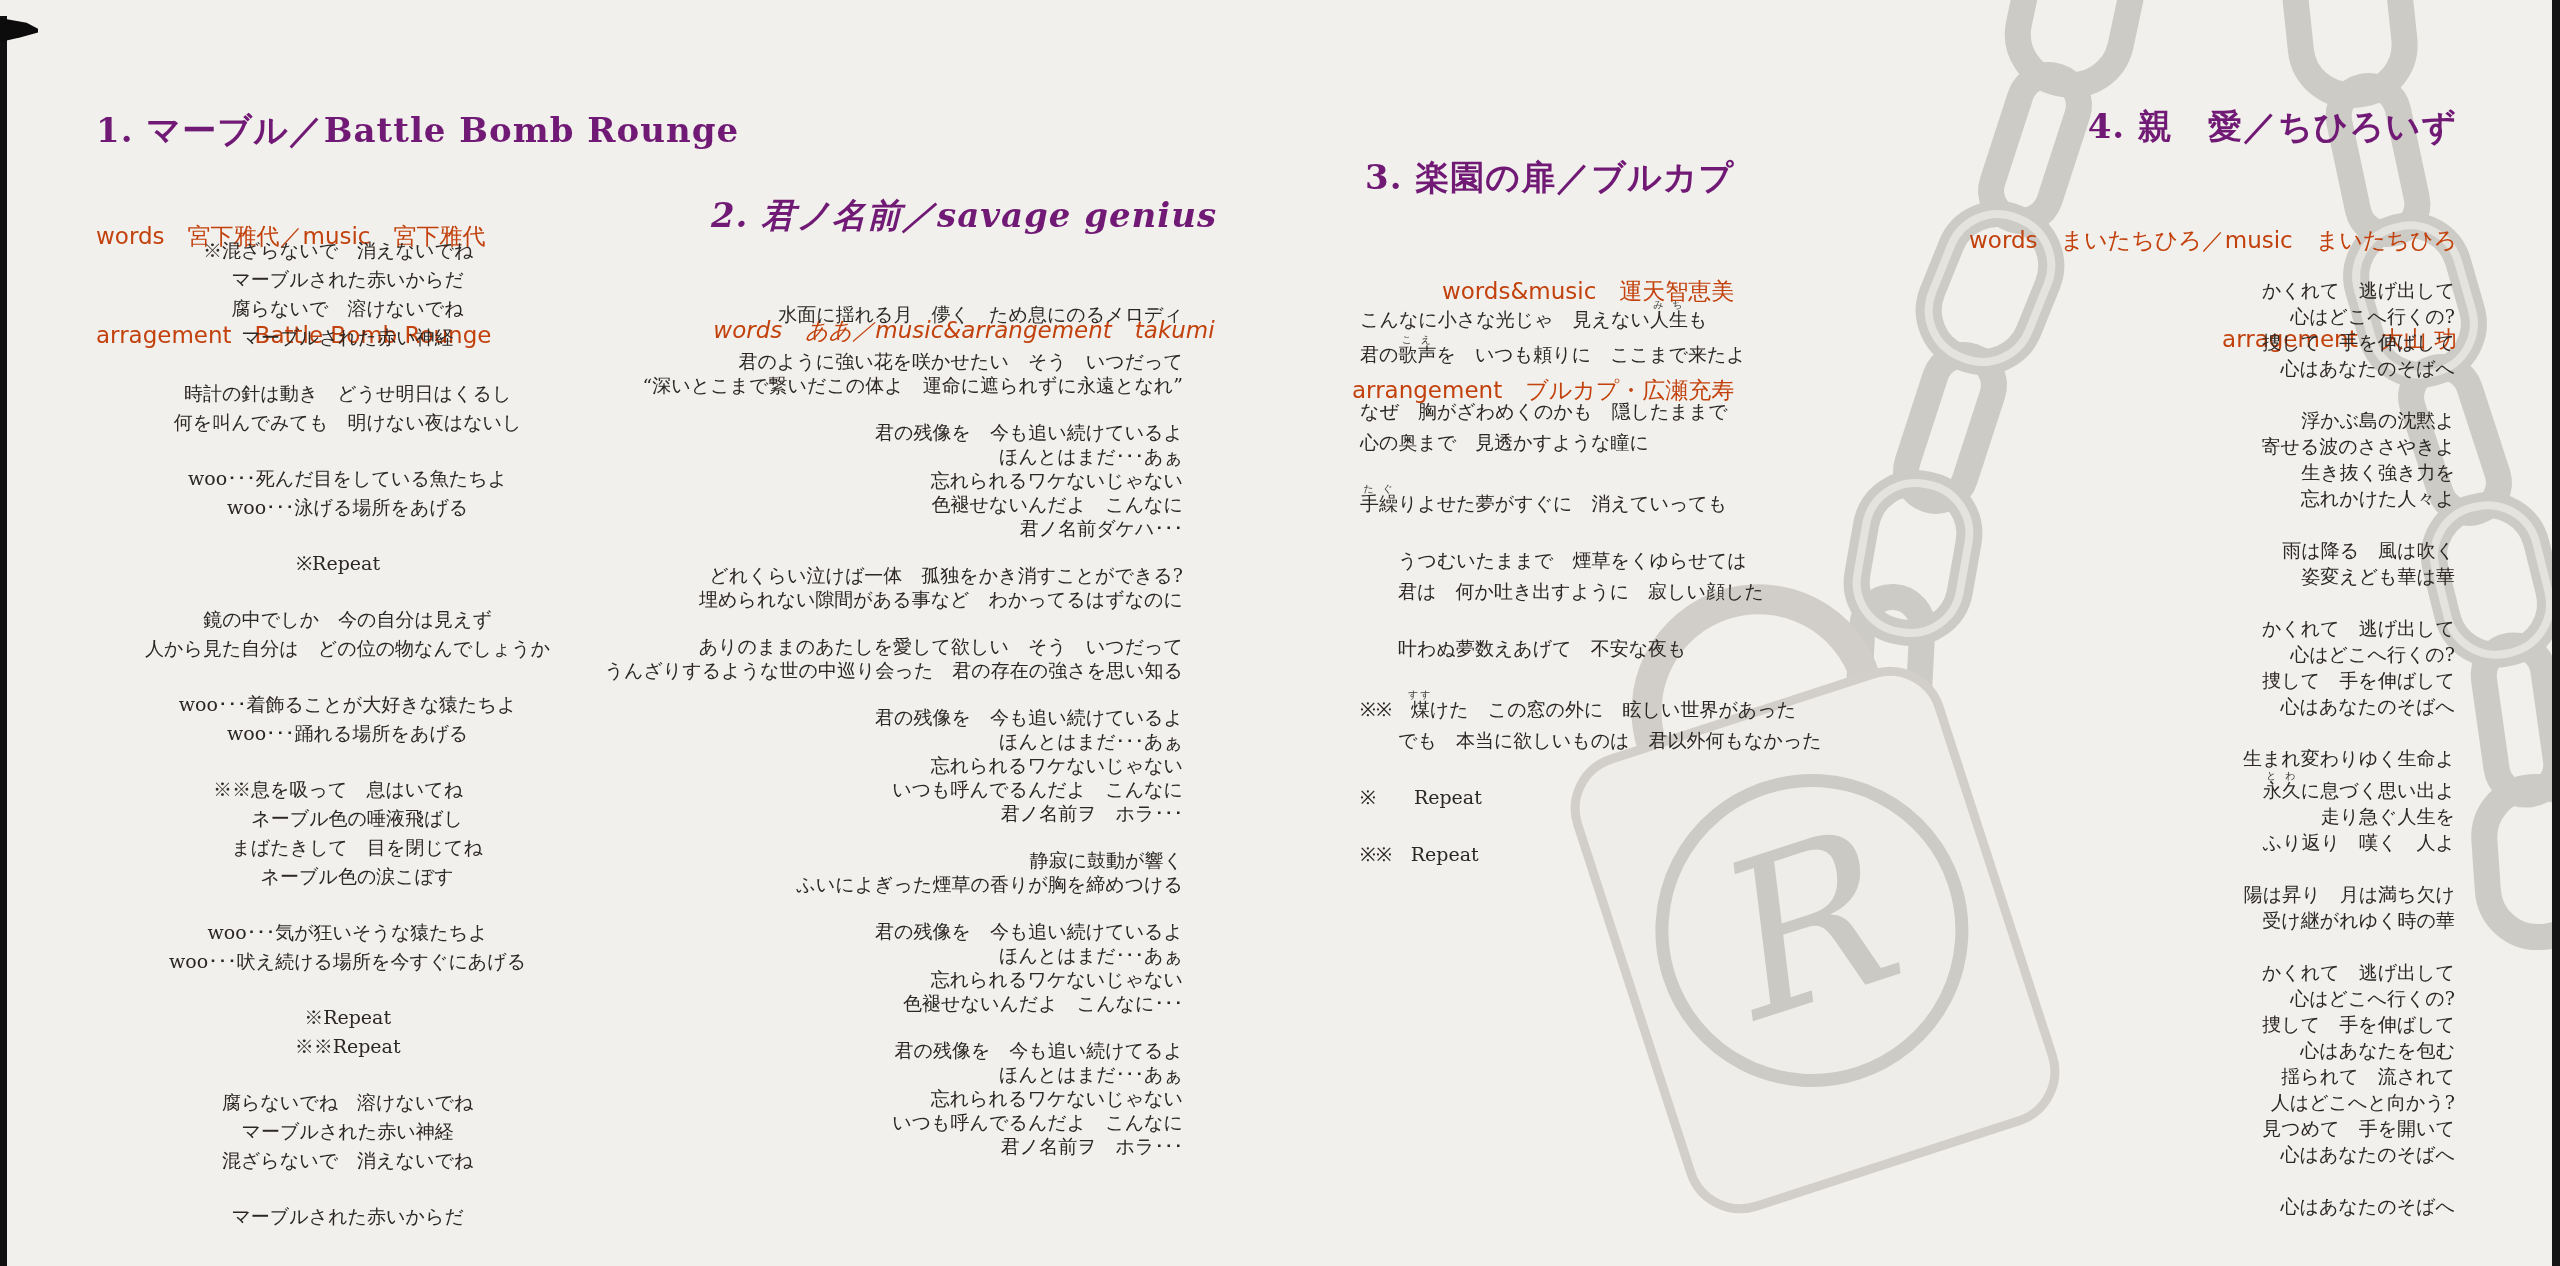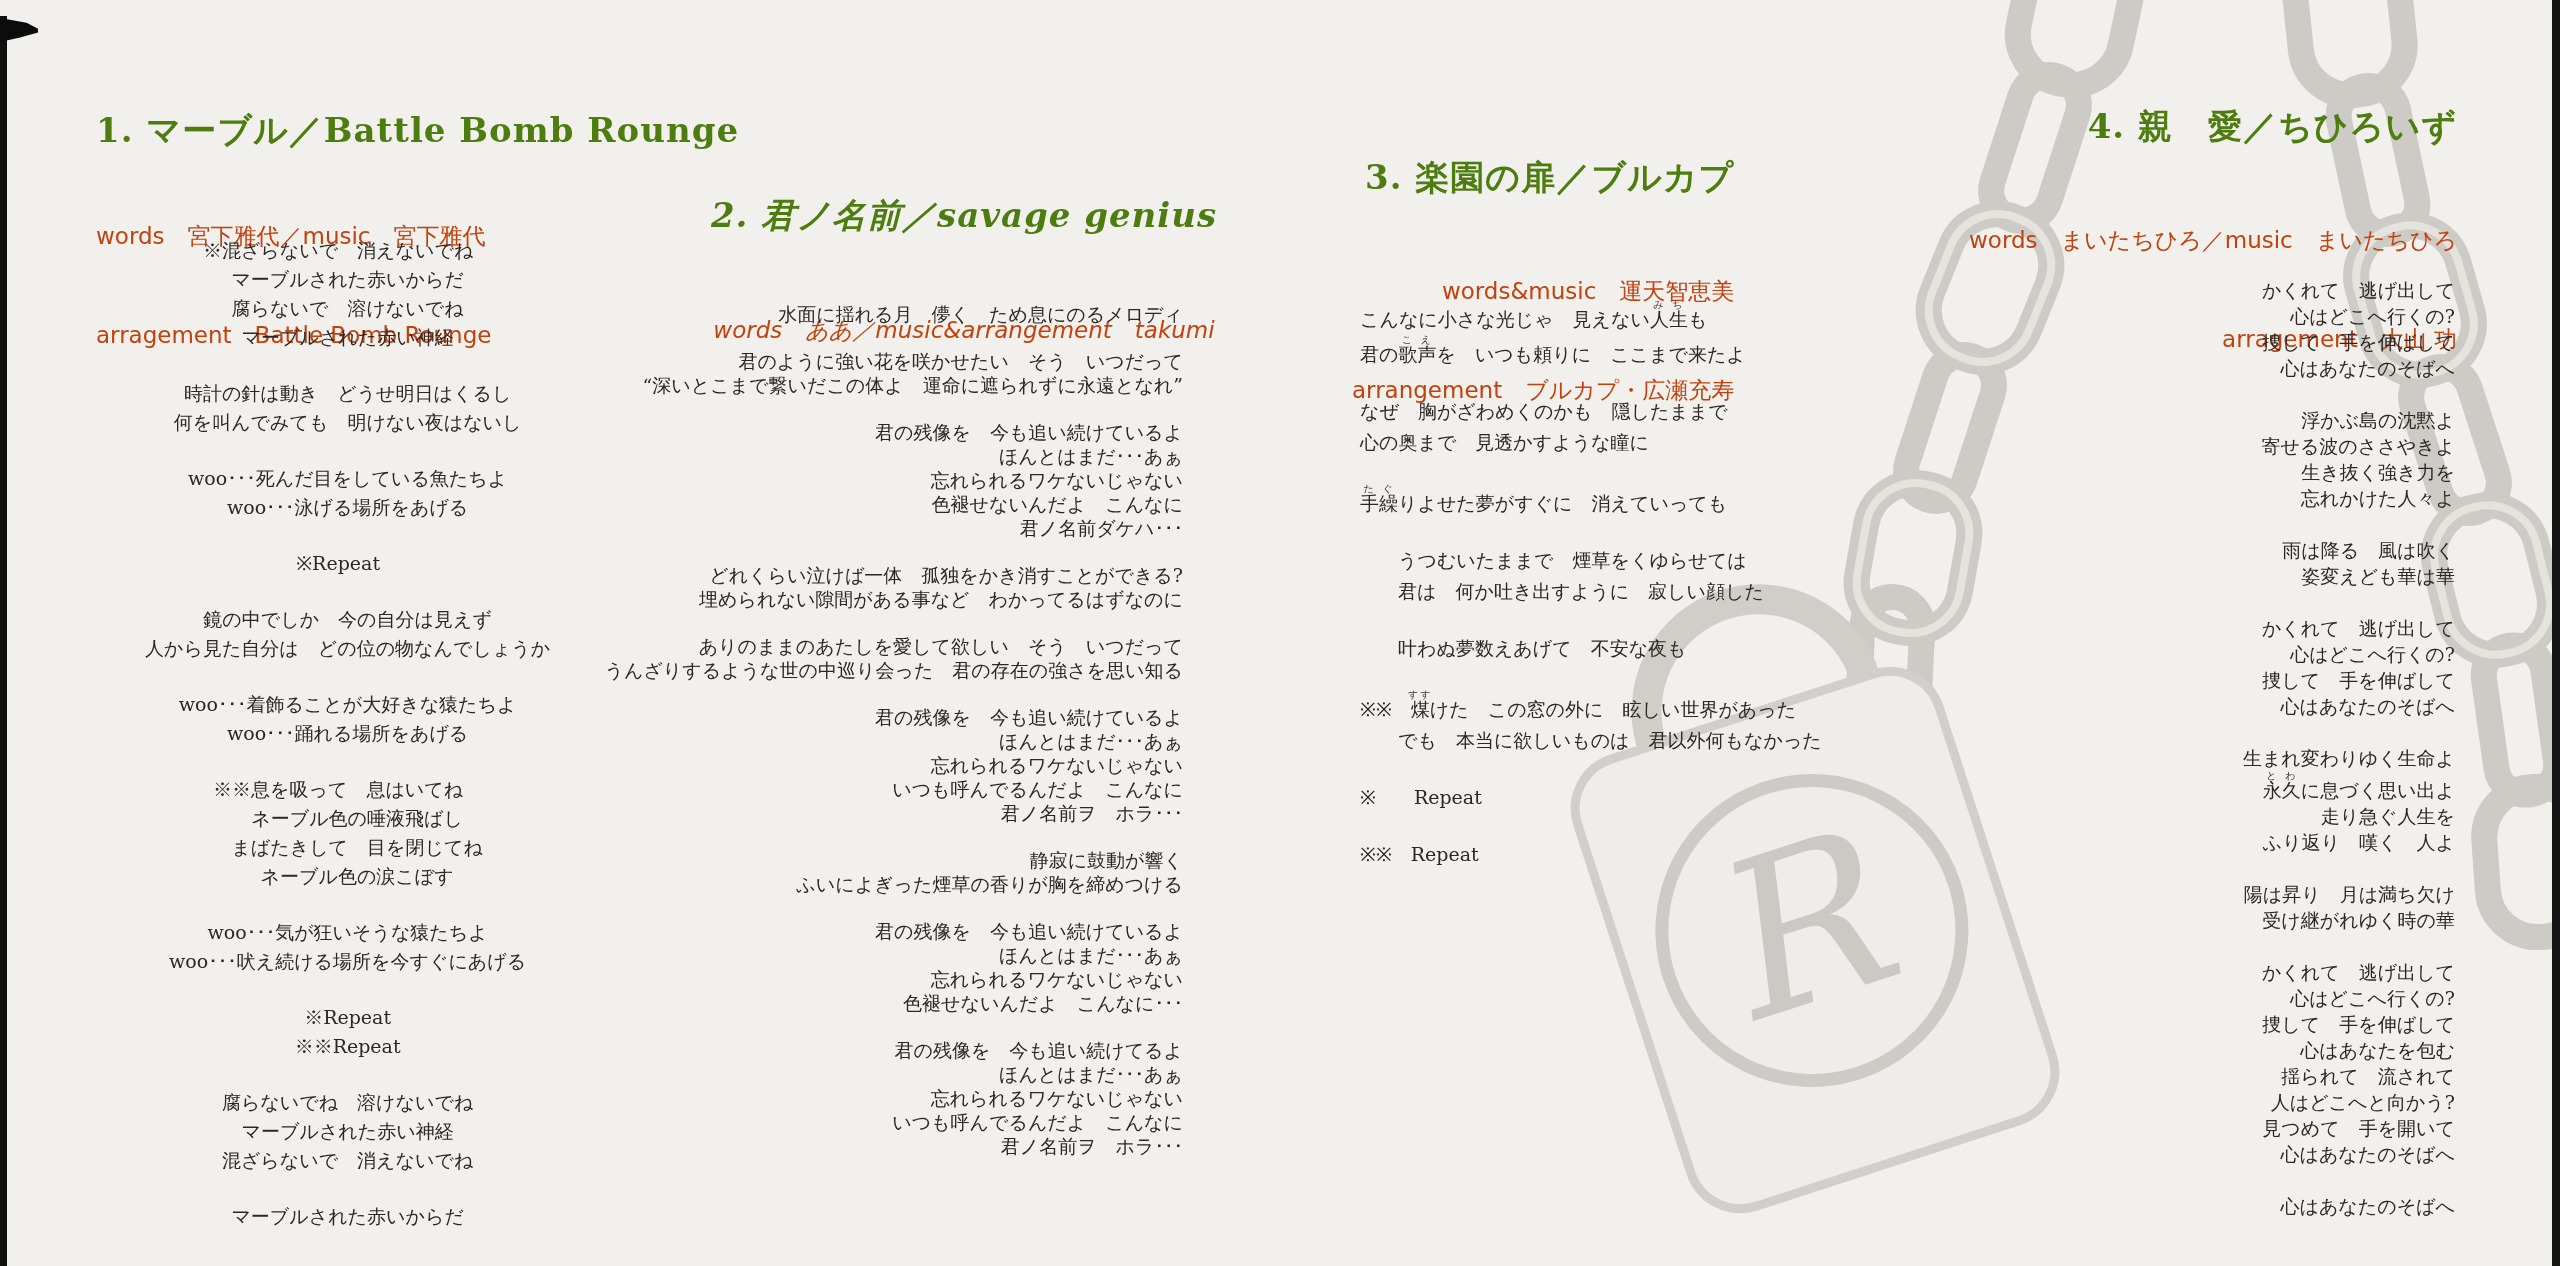--- a/index.html
+++ b/index.html
@@ -8,21 +8,21 @@
   
   .edge{position:absolute;background:#101010;}
   .edge.left{left:0;top:16px;bottom:0;width:7px;}
   .edge.right{right:0;top:0;bottom:0;width:8px;background:#151515;}
   .corner-mark{position:absolute;left:0;top:18px;width:38px;height:24px;background:#0c0c0c;
         clip-path:polygon(0 0,70% 20%,100% 45%,100% 60%,55% 80%,0 100%);}
   
   .artwork{position:absolute;left:0;top:0;width:2560px;height:1266px;pointer-events:none;}
   
   .song{position:absolute;}
-  .song .title{margin:0;font-size:34px;font-weight:700;letter-spacing:1px;color:#4d7c0f;white-space:pre;}
+  .song .title{margin:0;font-size:34px;font-weight:700;letter-spacing:1px;color:#701a75;white-space:pre;}
   .song .credits{font-family:"DejaVu Sans", sans-serif;font-size:23px;line-height:33px;
         color:#c2410c;white-space:pre;}
   .lyrics{position:absolute;}
   .stanza{margin:0 0 28px 0;}
   .stanza:last-child{margin-bottom:0;}
   .line{white-space:pre;}
   ruby rt{font-size:10px;letter-spacing:2px;color:#3a3733;}
   
   .song1{left:96px;top:108px;}
   .song1-lyrics{left:126px;top:236px;font-size:19px;line-height:29px;}

